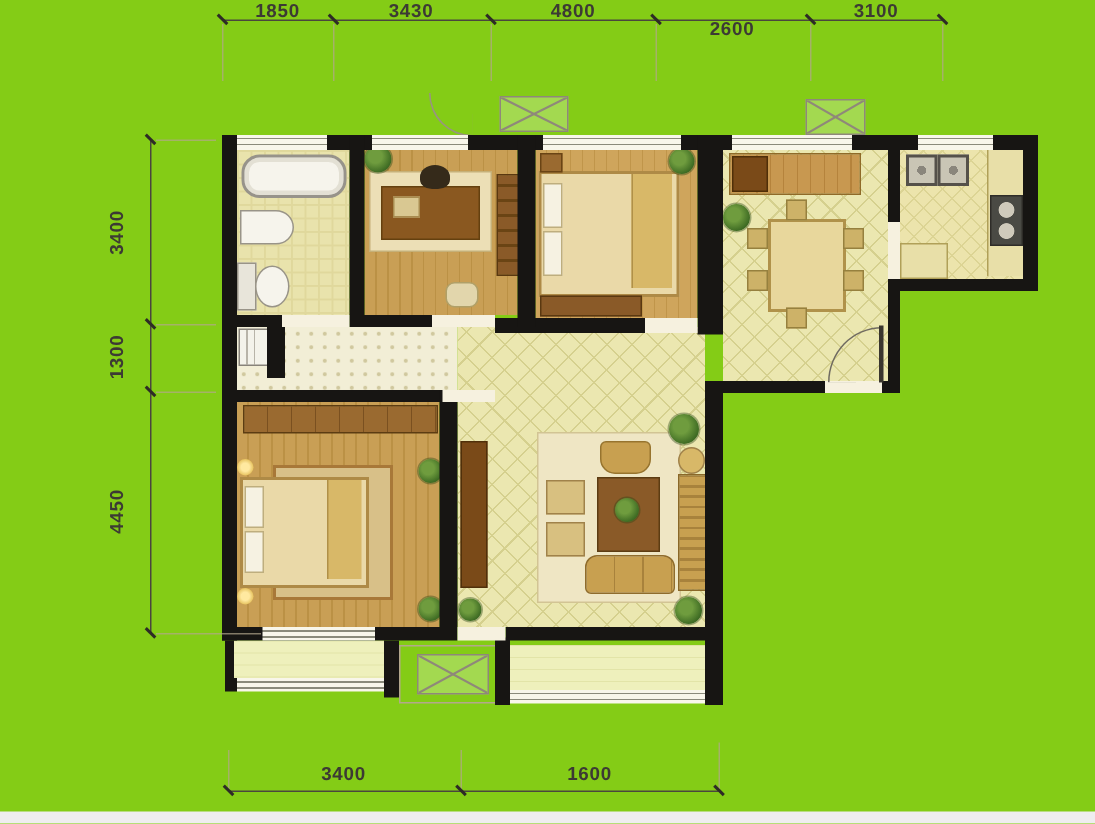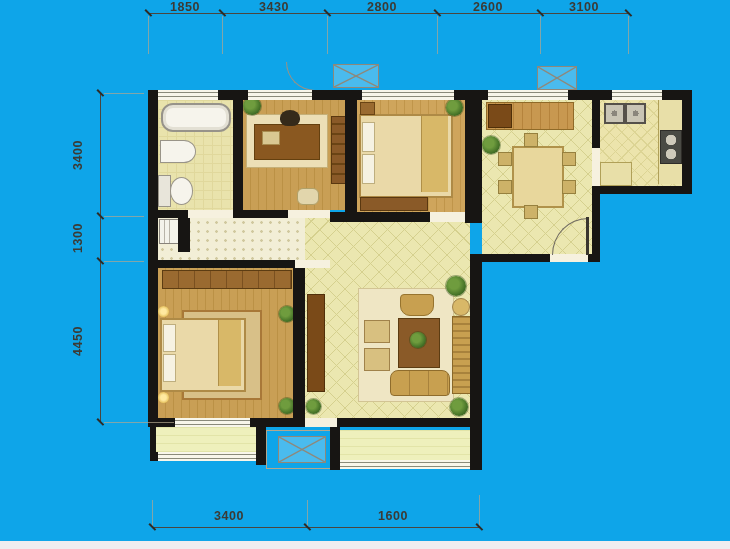--- a/index.html
+++ b/index.html
@@ -1,17 +1,17 @@
 <!DOCTYPE html>
 <html><head>
 <meta charset="utf-8">
 <style>
   html,body{margin:0;padding:0;}
   body{font-family:"Liberation Sans",sans-serif;}
-  #stage{position:relative;width:730px;height:549px;background:#0ea5e9;overflow:hidden;}
+  #stage{position:relative;width:730px;height:549px;background:#84cc16;overflow:hidden;}
   .abs{position:absolute;}
   
   .w{position:absolute;background:#171513;z-index:30;}
   
   .win{position:absolute;z-index:35;background:linear-gradient(#f8f6ea 0 2px,#8a8a7a 2px 3px,#f8f6ea 3px 6px,#8a8a7a 6px 7px,#f8f6ea 7px 100%);}
   .gap{position:absolute;z-index:32;background:#f6f1df;}
   
   .fl{position:absolute;z-index:5;}
   .fl-bath{background:#e9e3ac;background-image:linear-gradient(#e0d89c 1px,transparent 1px),linear-gradient(90deg,#e0d89c 1px,transparent 1px);background-size:9px 9px;}
   .fl-plank{background:repeating-linear-gradient(90deg,#c99f55 0 7px,#bb9145 7px 8px);}
@@ -48,22 +48,22 @@
     <div class="tick" style="left:536px;top:12px;"></div>
     <div class="tick" style="left:624px;top:12px;"></div>
     <div class="guide" style="left:148px;top:16px;width:1px;height:38px;"></div>
     <div class="guide" style="left:222px;top:16px;width:1px;height:38px;"></div>
     <div class="guide" style="left:327px;top:16px;width:1px;height:38px;"></div>
     <div class="guide" style="left:437px;top:16px;width:1px;height:38px;"></div>
     <div class="guide" style="left:540px;top:16px;width:1px;height:38px;"></div>
     <div class="guide" style="left:628px;top:16px;width:1px;height:38px;"></div>
     <div class="dlabel" style="left:155px;top:0px;">1850</div>
     <div class="dlabel" style="left:244px;top:0px;">3430</div>
-    <div class="dlabel" style="left:352px;top:0px;">2800</div>
-    <div class="dlabel" style="left:458px;top:0px;">2600</div>
+    <div class="dlabel" style="left:352px;top:0px;">4800</div>
+    <div class="dlabel" style="left:458px;top:12px;">2600</div>
     <div class="dlabel" style="left:554px;top:0px;">3100</div>
   </div>
 
   <div>
     <div class="dline" style="left:100px;top:93px;width:1.4px;height:329px;"></div>
     <div class="tick" style="left:96px;top:92px;"></div>
     <div class="tick" style="left:96px;top:215px;"></div>
     <div class="tick" style="left:96px;top:260px;"></div>
     <div class="tick" style="left:96px;top:421px;"></div>
     <div class="guide" style="left:104px;top:93px;width:40px;height:1px;"></div>

